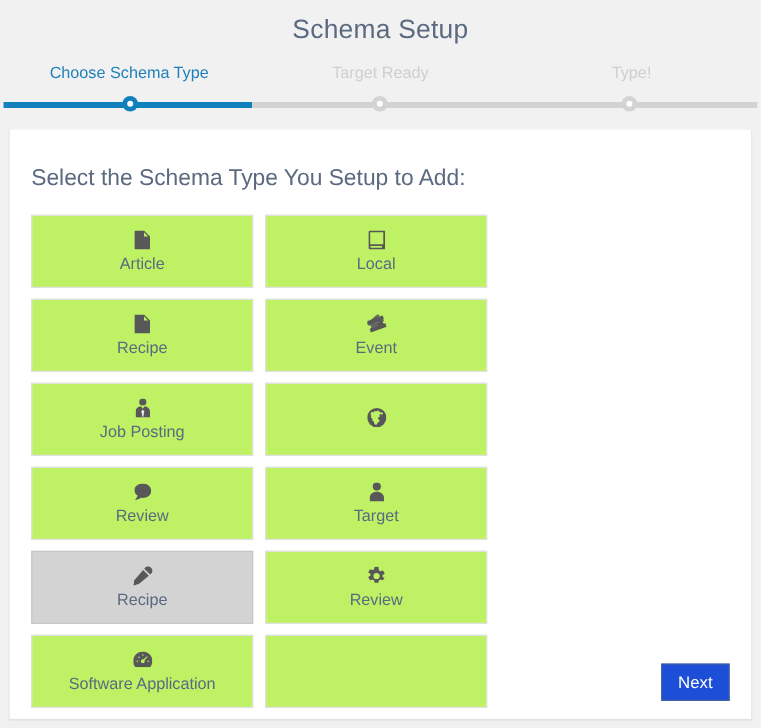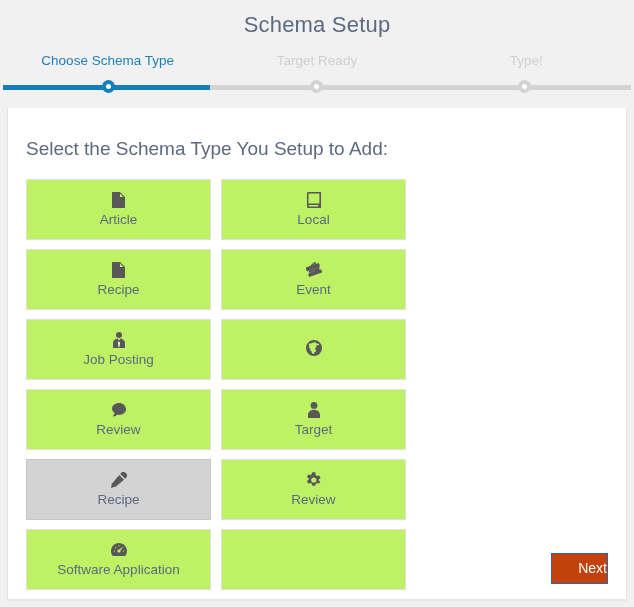--- a/index.html
+++ b/index.html
@@ -165,29 +165,29 @@
     white-space: nowrap;
   }
   
   .panel-footer {
     position: absolute;
     right: 18px;
     bottom: 15px;
   }
   .next-btn {
     display: inline-block;
-    background: #c2410c;
+    background: #1d4ed8;
     border: 1px solid #3d5fa0;
     color: #ffffff;
     font-size: 14px;
     font-family: "Liberation Sans", sans-serif;
     line-height: 29px;
     height: 31px;
     width: 57px;
-    text-align: right;
+    text-align: center;
     cursor: pointer;
     box-sizing: border-box;
     padding: 0;
   }
 </style>
 </head>
 <body>
 
 <div id="wizard">
 

